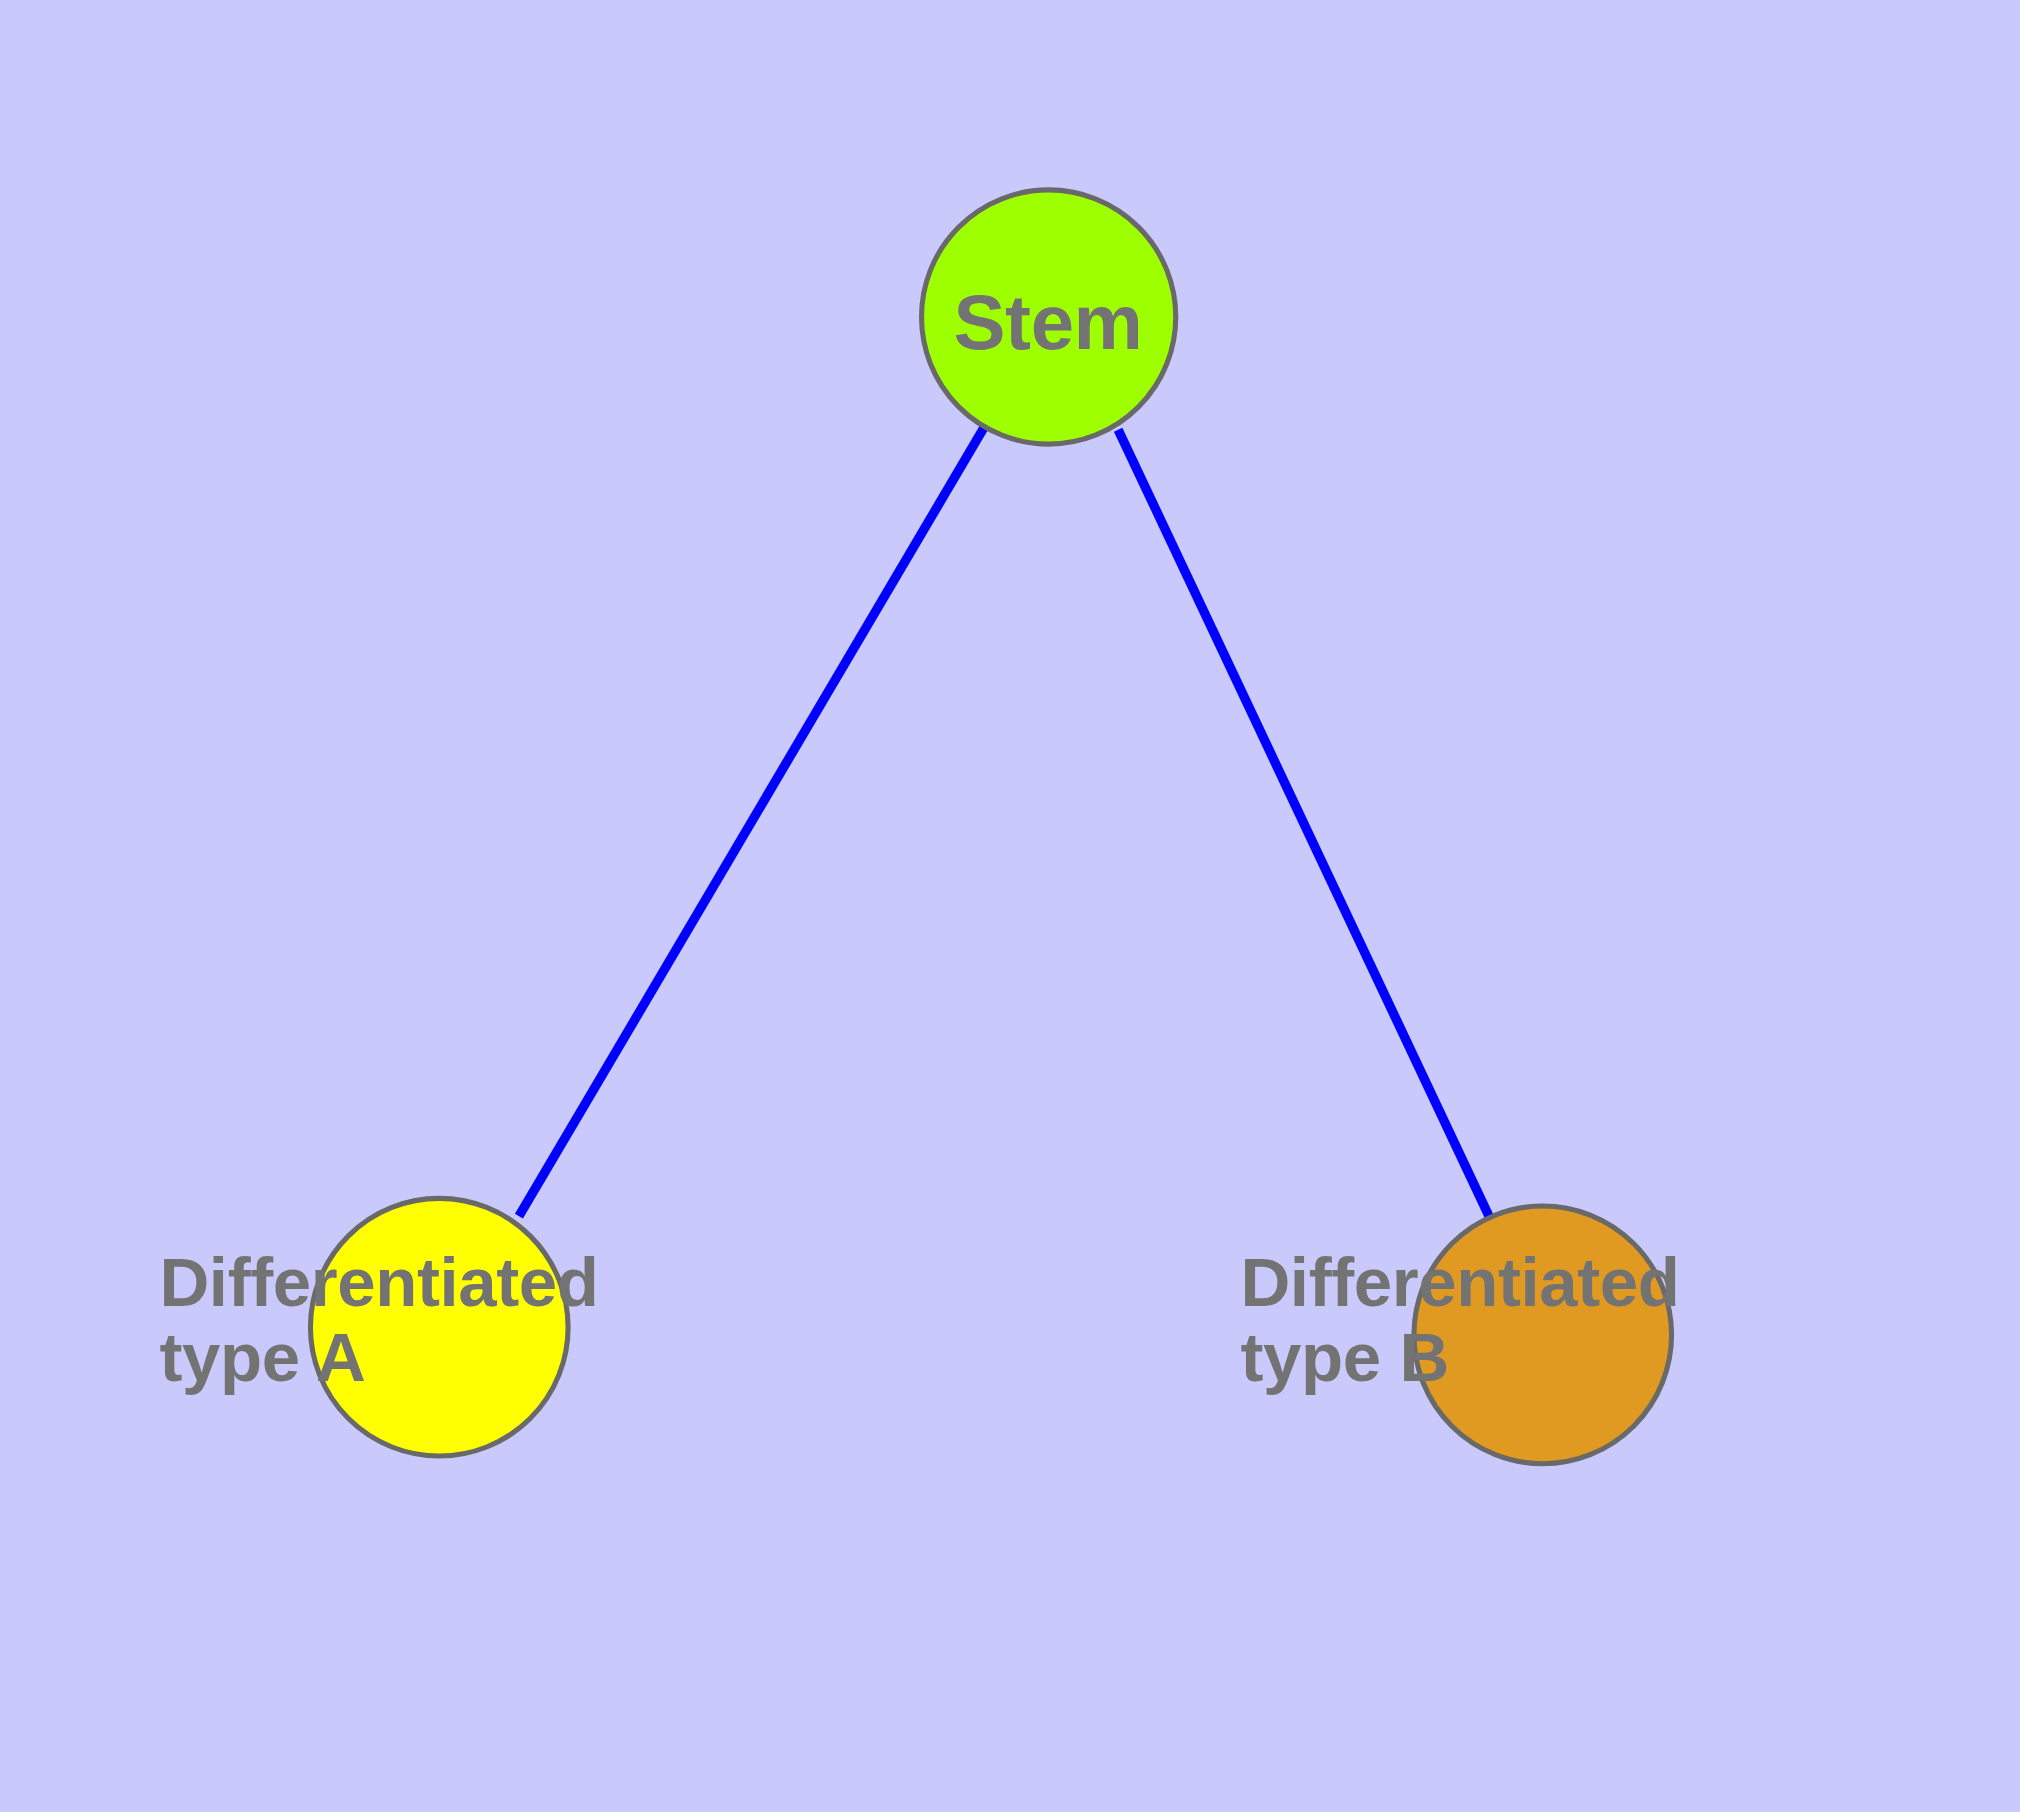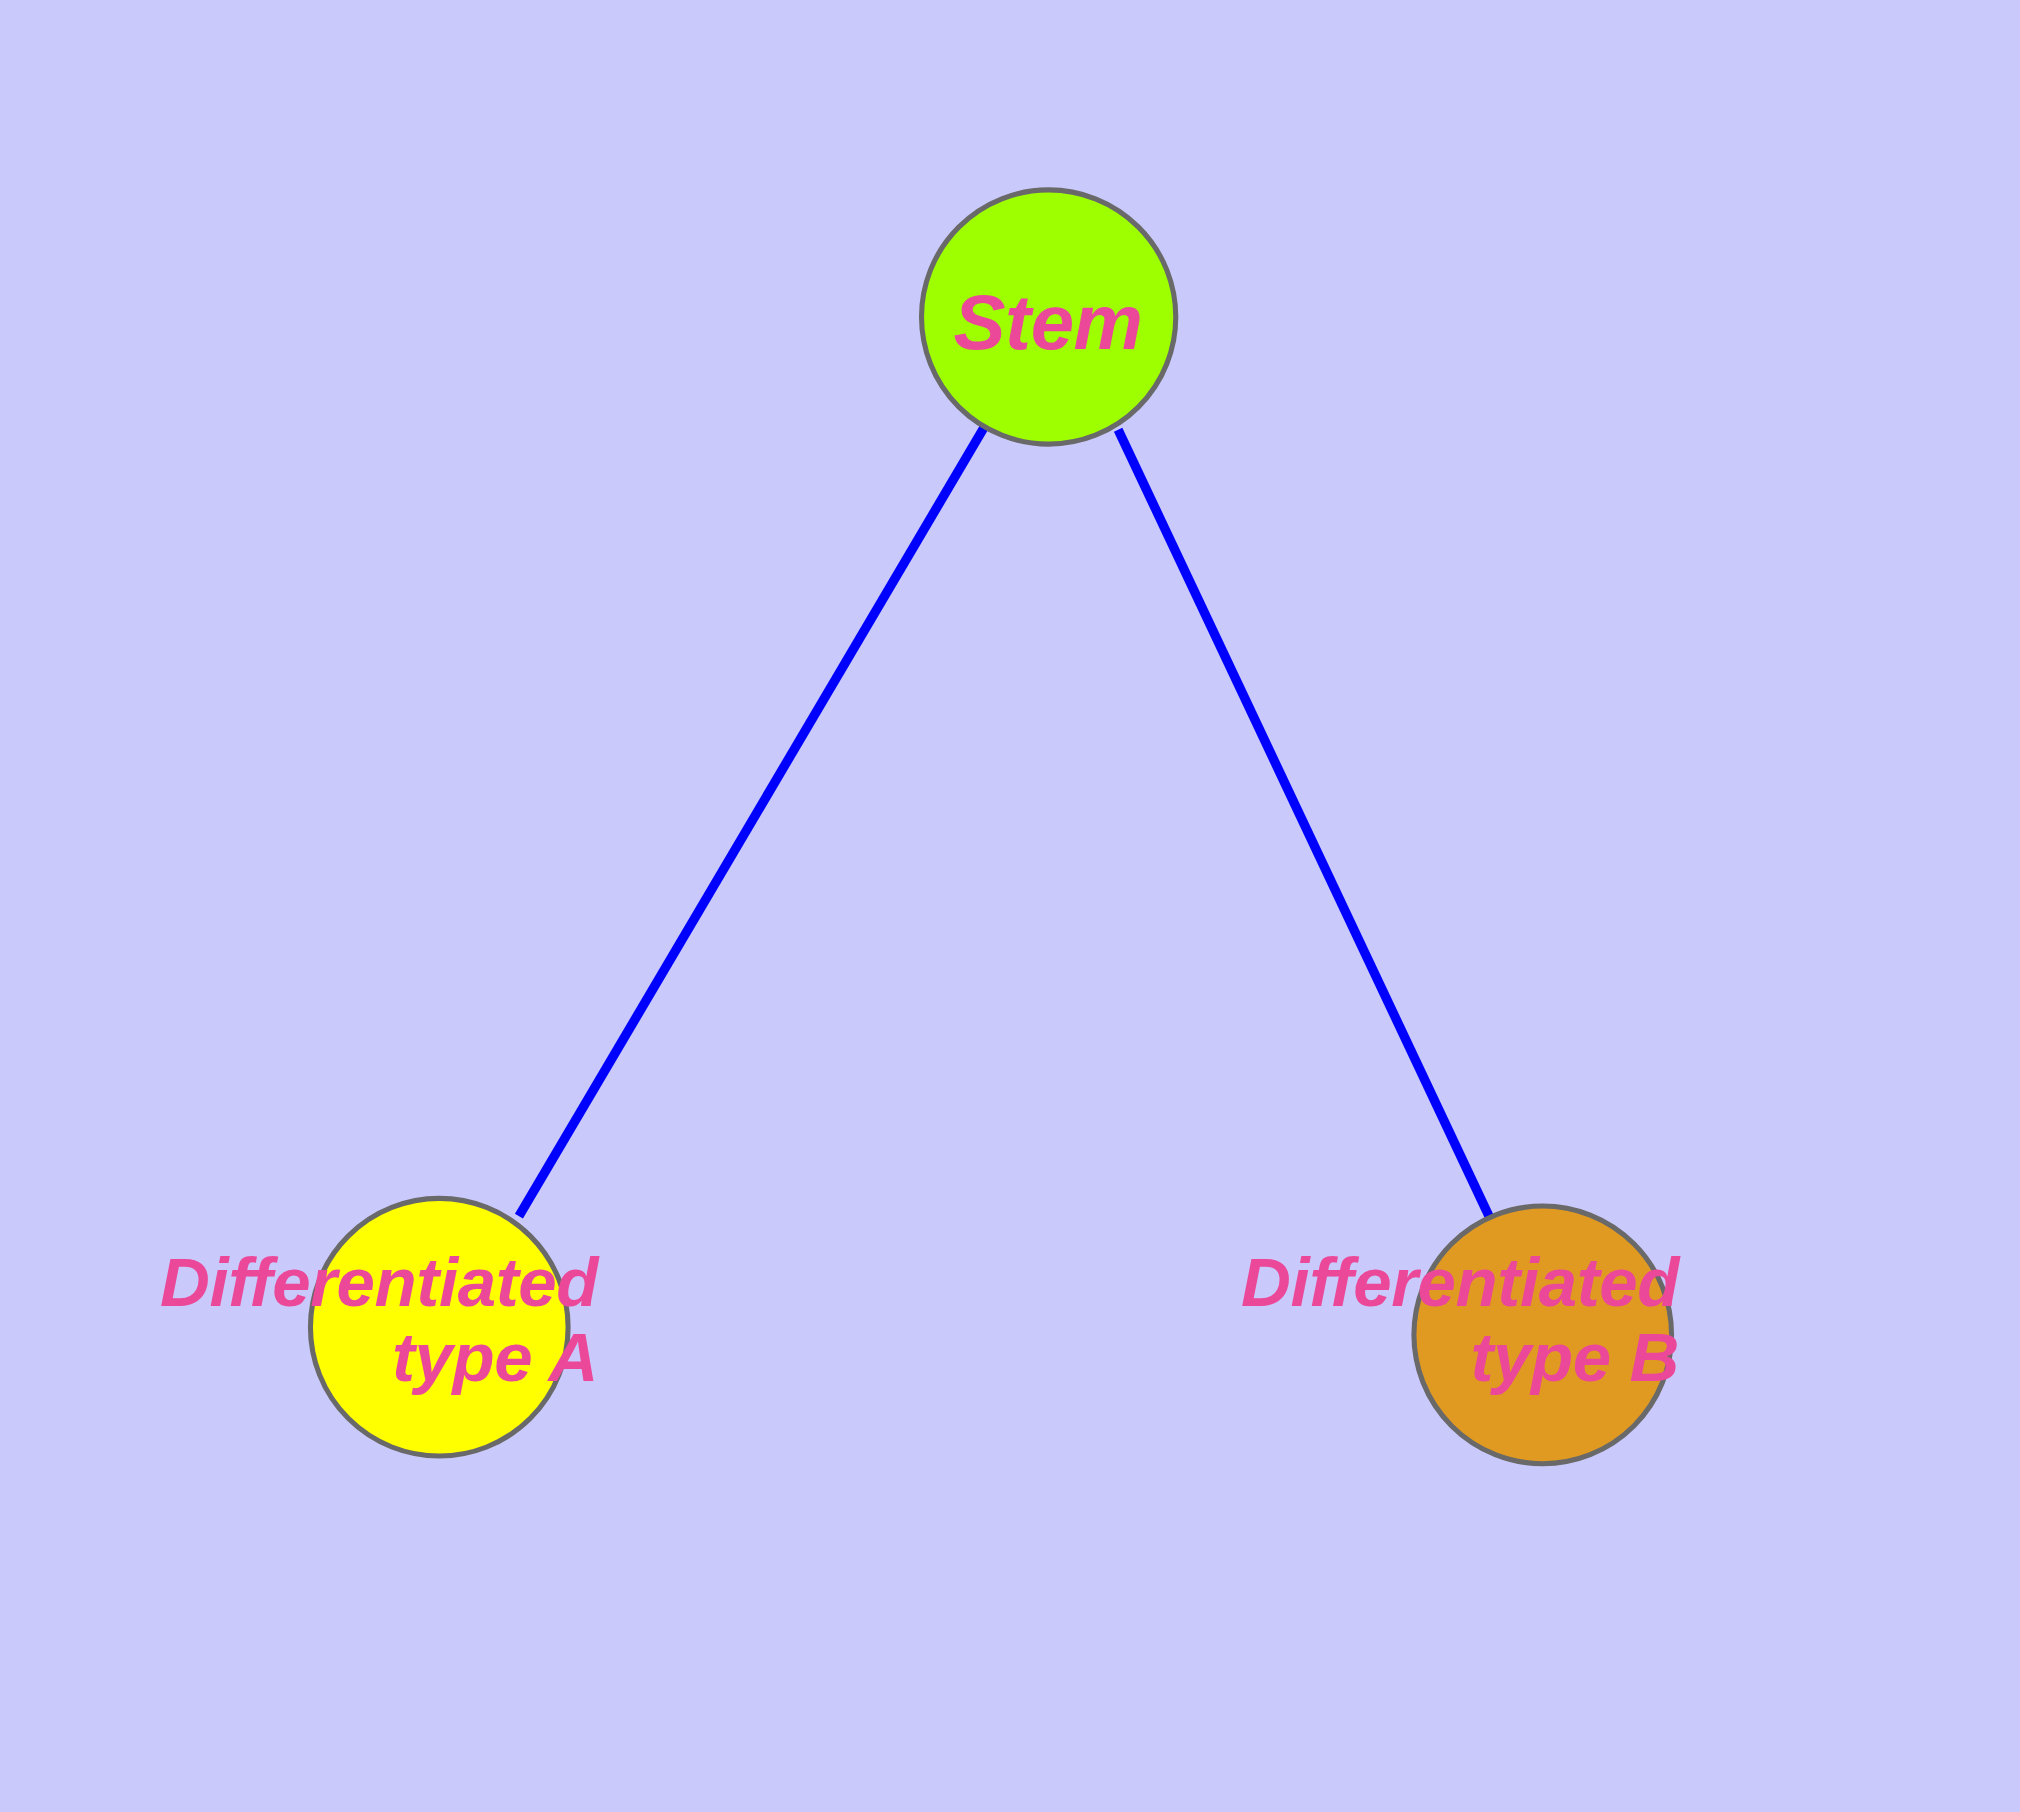--- a/index.html
+++ b/index.html
@@ -24,28 +24,27 @@
   #graph-svg {
     position: absolute;
     left: 0;
     top: 0;
     width: 2021px;
     height: 1812px;
     display: block;
   }
   .node-label {
     position: absolute;
-    color: #ec4899;
+    color: #737373;
     font-weight: bold;
     line-height: 1.08;
-    text-align: right;
+    text-align: left;
     white-space: pre;
     pointer-events: none;
     letter-spacing: -0.4px;
-    font-style: italic;
   }
   #label-stem {
     font-size: 78px;
     left: 1048px;
     top: 280px;
     transform: translate(-50%, 0);
   }
   #label-type-a {
     font-size: 69px;
     left: 379px;

